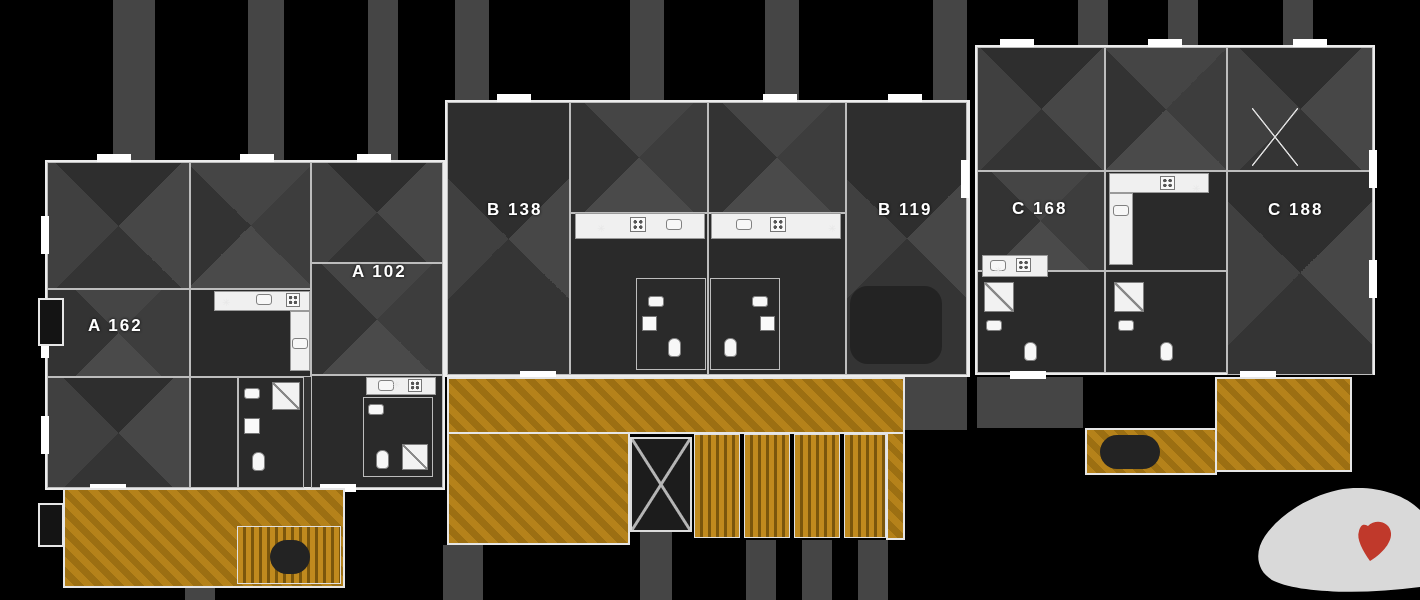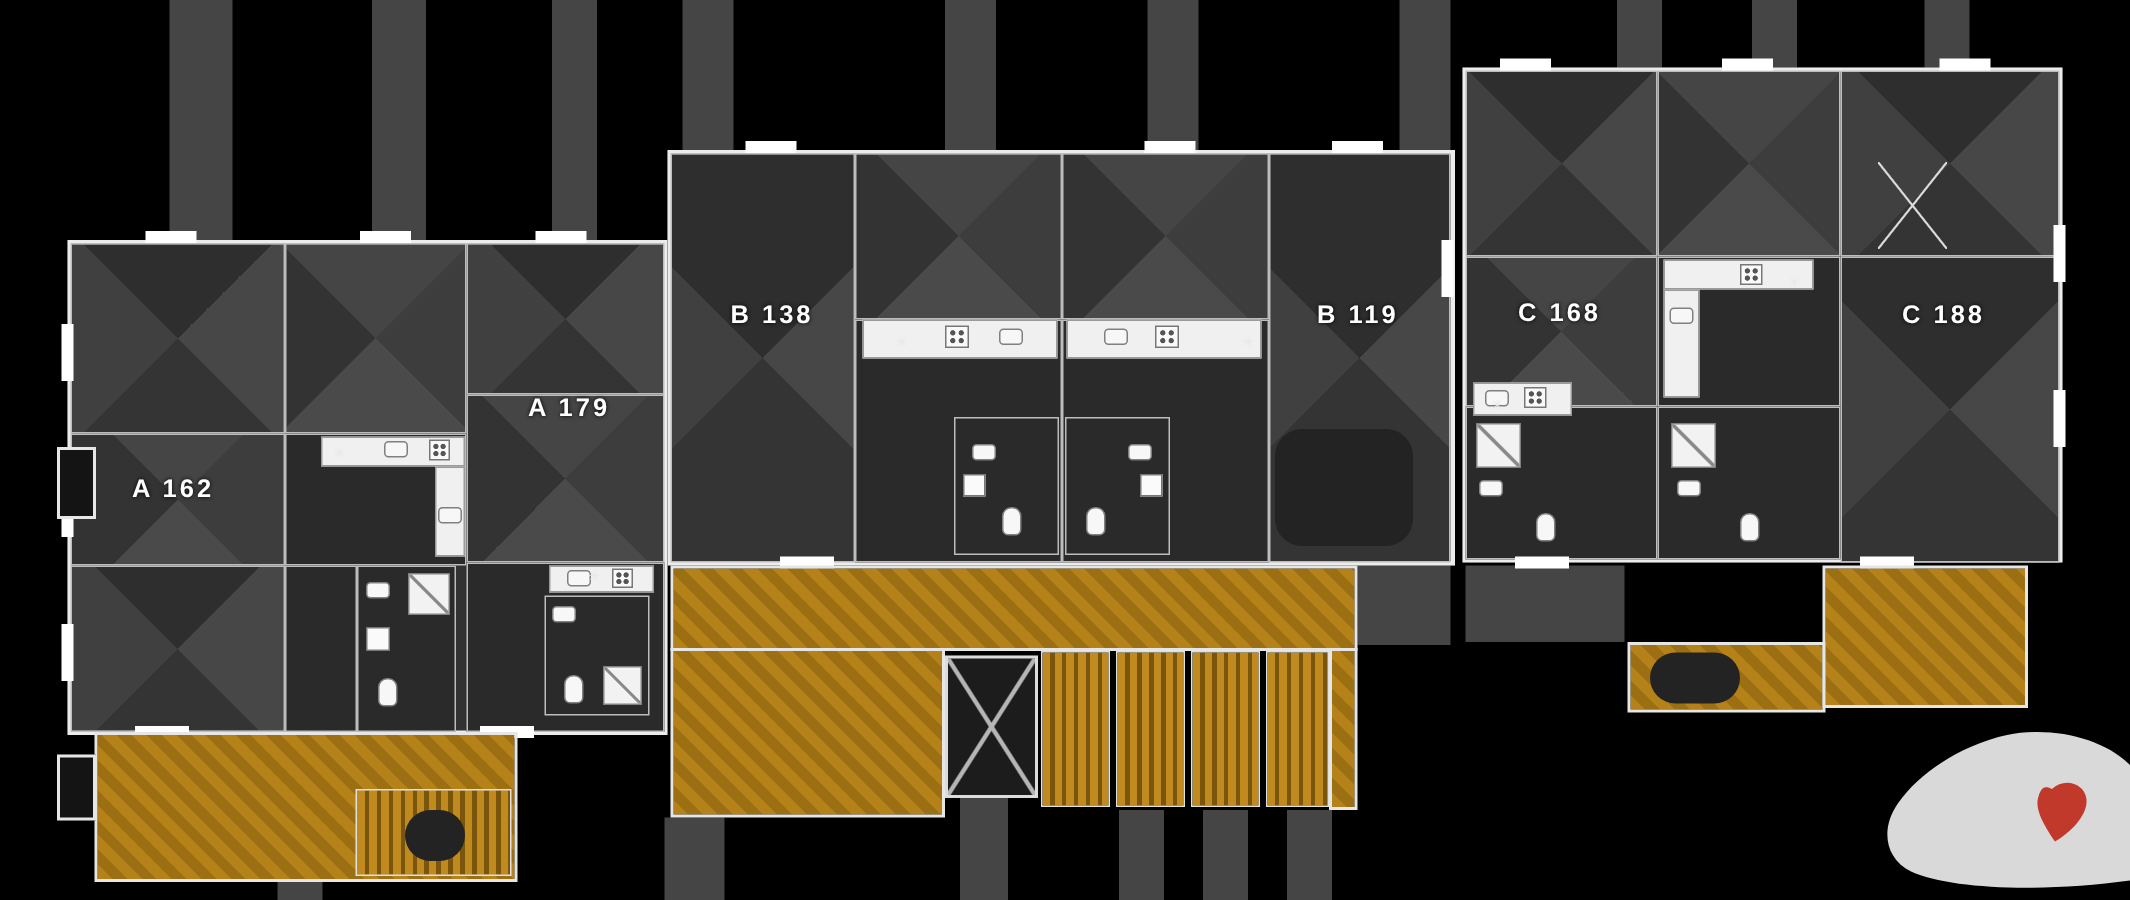--- a/index.html
+++ b/index.html
@@ -192,21 +192,21 @@
   <div class="obox" style="left:38px;top:503px;width:26px;height:44px"></div>
 
   <span class="mark" style="left:222px;top:298px">✳</span>
   <span class="mark" style="left:392px;top:380px">✳</span>
   <span class="mark" style="left:597px;top:224px">✳</span>
   <span class="mark" style="left:828px;top:224px">✳</span>
   <span class="mark" style="left:994px;top:266px">✳</span>
   <span class="mark" style="left:1192px;top:184px">✳</span>
 
   <div class="unit-label" style="left:88px;top:316px">A 162</div>
-  <div class="unit-label" style="left:352px;top:262px">A 179</div>
+  <div class="unit-label" style="left:352px;top:262px">A 102</div>
   <div class="unit-label" style="left:487px;top:200px">B 138</div>
   <div class="unit-label" style="left:878px;top:200px">B 119</div>
   <div class="unit-label" style="left:1012px;top:199px">C 168</div>
   <div class="unit-label" style="left:1268px;top:200px">C 188</div>
 
   <svg class="logo" width="168" height="118" viewBox="0 0 168 118">
     <path d="M 168 30 C 150 12, 116 4, 86 10 C 58 16, 28 34, 13 56 C 2 72, 4 92, 22 101 C 48 113, 110 115, 168 107 Z" fill="#d9d9d9"></path>
     <path d="M 116 46 C 124 38, 138 42, 139 53 C 140 64, 127 76, 118 81 C 111 71, 104 59, 107 51 C 109 44, 112 44, 116 46 Z" fill="#c0392b"></path>
   </svg>
 

